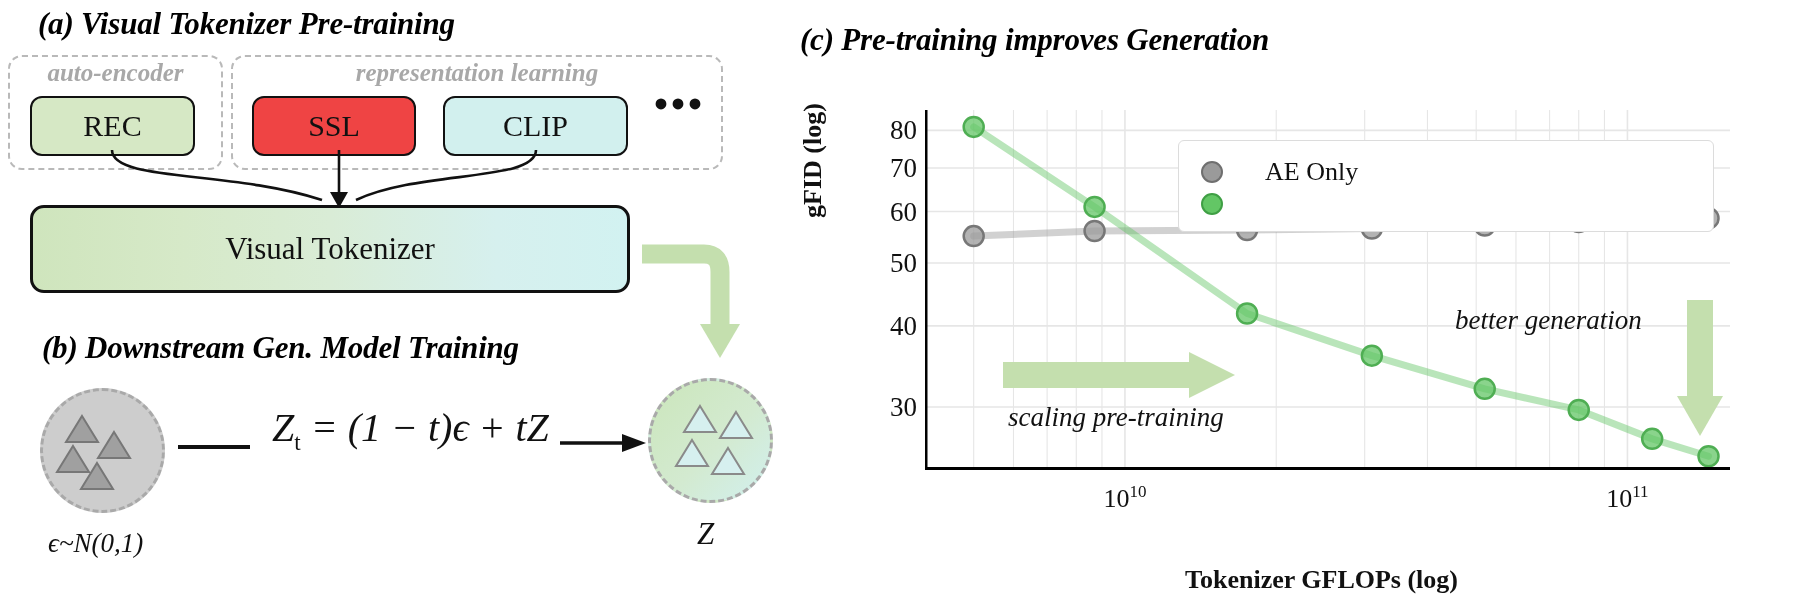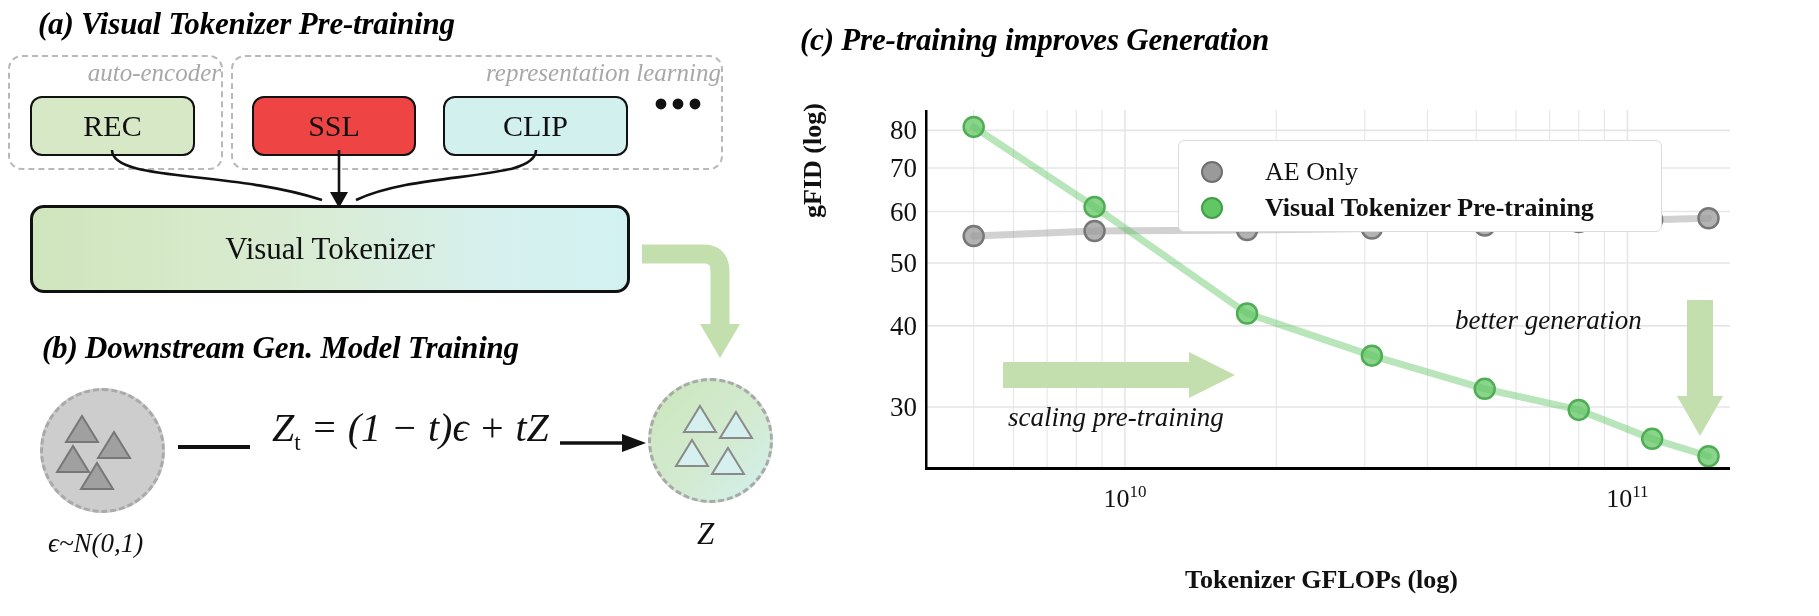--- a/index.html
+++ b/index.html
@@ -7,21 +7,21 @@
   .abs{position:absolute;}
 
   
   .panel-title{font-weight:bold;font-style:italic;color:#000;white-space:nowrap;letter-spacing:-.2px;}
 
   
   #panel-a-title{left:38px;top:6px;font-size:31px;text-align:right;}
   .dashed-group{border:2px dashed #b9b9b9;border-radius:14px;box-sizing:border-box;background:transparent;}
   #ae-group{left:8px;top:55px;width:215px;height:115px;}
   #rl-group{left:231px;top:55px;width:492px;height:115px;}
-  .group-label{font-style:italic;color:#a8a8a8;font-size:25px;text-align:right;width:100%;position:absolute;top:2px;left:0;white-space:nowrap;}
+  .group-label{font-style:italic;color:#a8a8a8;font-size:25px;text-align:center;width:100%;position:absolute;top:2px;left:0;white-space:nowrap;font-weight:bold;}
   .pt-box{position:absolute;border:2.5px solid #111;border-radius:12px;display:flex;align-items:center;justify-content:center;font-size:30px;color:#111;box-sizing:border-box;}
   #rec-box{left:30px;top:96px;width:165px;height:60px;background:#d6e8c5;}
   #ssl-box{left:252px;top:96px;width:164px;height:60px;background:#ef4444;}
   #clip-box{left:443px;top:96px;width:185px;height:60px;background:#d2f0ee;}
   #ellipsis-dots{left:654px;top:85px;font-size:40px;font-weight:bold;color:#111;letter-spacing:3px;line-height:1;}
 
   #tokenizer-box{left:30px;top:205px;width:600px;height:88px;border:3px solid #111;border-radius:14px;
         background:linear-gradient(90deg,#cfe5bd 0%,#d6e9c8 25%,#d9ecd6 50%,#d6f0ee 78%,#d2f2f1 100%);
         display:flex;align-items:center;justify-content:center;font-size:31px;color:#111;box-sizing:border-box;}
 
@@ -41,21 +41,21 @@
   
   #panel-c-title{left:800px;top:22px;font-size:31px;}
   #chart-area{left:925px;top:110px;width:805px;height:360px;}
   #plot{position:absolute;left:0;top:0;width:100%;height:100%;}
   #ylabel{left:798px;top:218px;transform:rotate(-90deg);transform-origin:left top;font-size:26px;font-weight:bold;color:#111;white-space:nowrap;}
   #xlabel{left:1185px;top:565px;font-size:26px;font-weight:bold;color:#111;white-space:nowrap;}
   .ytick{position:absolute;font-size:27px;color:#111;text-align:right;width:60px;transform:translateY(-50%);}
   .xtick{position:absolute;font-size:26px;color:#111;transform:translateX(-50%);white-space:nowrap;}
   .xtick sup{font-size:17px;}
 
-  #legend-box{position:absolute;left:1178px;top:140px;width:484px;height:92px;background:#fff;border:1.5px solid #dcdcdc;border-radius:6px;box-sizing:border-box;}
+  #legend-box{position:absolute;left:1178px;top:140px;width:536px;height:92px;background:#fff;border:1.5px solid #dcdcdc;border-radius:6px;box-sizing:border-box;}
   .legend-row{position:absolute;left:22px;display:flex;align-items:center;gap:42px;}
   .legend-dot{width:22px;height:22px;border-radius:50%;box-sizing:border-box;}
   .legend-text{font-size:26px;color:#111;white-space:nowrap;}
   .legend-text.bold{font-weight:bold;}
 
   #ann-scaling{position:absolute;left:1008px;top:402px;font-size:27px;font-style:italic;color:#111;white-space:nowrap;}
   #ann-better{position:absolute;left:1455px;top:305px;font-size:27px;font-style:italic;color:#111;white-space:nowrap;}
 </style>
 </head>
 <body>
@@ -203,21 +203,20 @@
     <div class="xtick" style="left: 702.434px; top: 372px;">10<sup>11</sup></div>
   </div>
 
 <div id="legend-box" class="abs">
   <div class="legend-row" style="top:16px;">
     <span class="legend-dot" style="background: rgb(154, 154, 154); border: 2px solid rgb(111, 111, 111);"></span>
     <span class="legend-text">AE Only</span>
   </div>
   <div class="legend-row" style="top:52px;">
     <span class="legend-dot" style="background: rgb(99, 198, 101); border: 2px solid rgb(63, 159, 68);"></span>
-    <span class="legend-text bold">Visual Tokenizer Pre-training</span>
   </div>
 </div>
 
 <div class="abs" id="ann-scaling">scaling pre-training</div>
 <div class="abs" id="ann-better">better generation</div>
 
 <svg class="abs" style="left:1003px;top:352px;width:240px;height:46px;">
   <rect x="0" y="10" width="190" height="26" fill="#c4dfae"></rect>
   <polygon points="232,23 186,0 186,46" fill="#c4dfae"></polygon>
 </svg>

